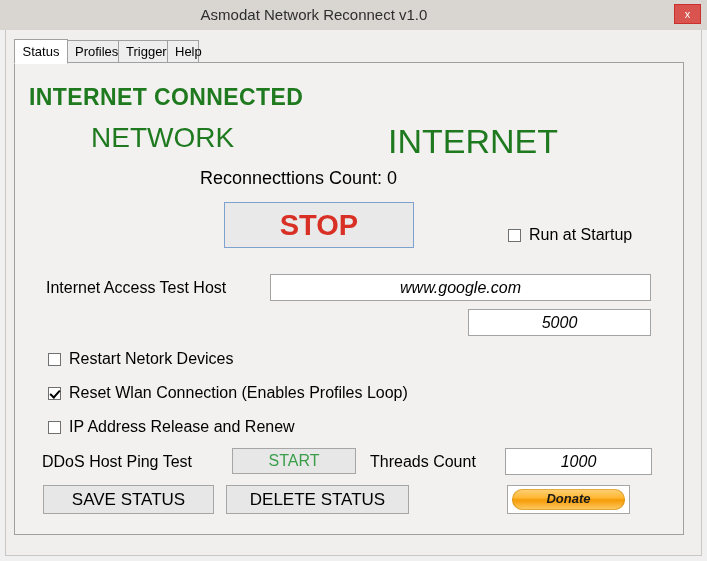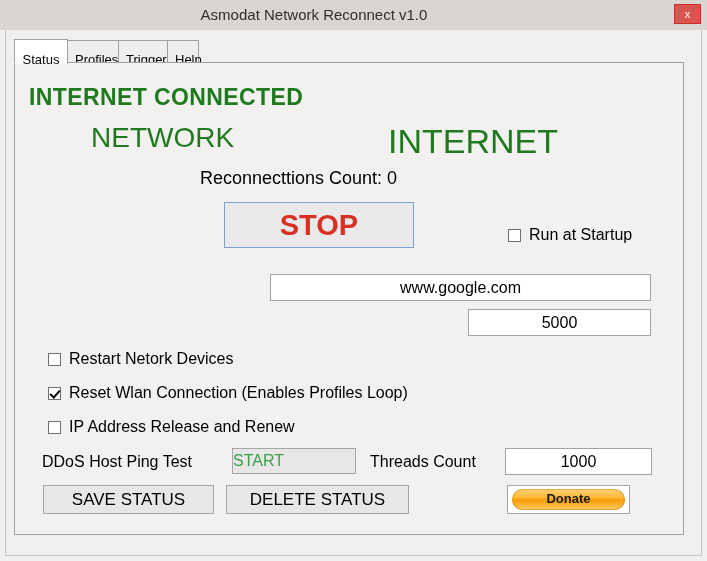--- a/index.html
+++ b/index.html
@@ -80,21 +80,21 @@
     left: 14px;
     top: 40px;
     height: 23px;
     width: 670px;
   }
   .tab {
     position: absolute;
     top: 0;
     height: 23px;
     line-height: 21px;
-    padding: 8px 7px;
+    padding: 0 7px;
     box-sizing: border-box;
     font-size: 13px;
     color: #000000;
     background: #eeeeee;
     border: 1px solid #a0a0a0;
     border-bottom: none;
     cursor: default;
     white-space: nowrap;
     text-align: center;
   }
@@ -227,40 +227,42 @@
     position: absolute;
     background: #ffffff;
     border: 1px solid #a3a3a3;
     box-sizing: border-box;
     font-size: 16px;
     color: #000000;
     text-align: center;
     font-family: "Liberation Sans", sans-serif;
     outline: none;
     padding: 0;
+    font-style: italic;
   }
 
   #label-host   { left: 46px; top: 279px; }
   #input-host   { left: 270px; top: 274px; width: 381px; height: 27px; }
   #label-ping   { left: 46px; top: 313px; }
   #input-ping   { left: 468px; top: 309px; width: 183px; height: 27px; }
 
   
   #label-ddos   { left: 42px; top: 453px; }
   #start-button {
     position: absolute;
     left: 232px;
     top: 448px;
     width: 124px;
     height: 26px;
     background: #e7e7e7;
     border: 1px solid #a6a6a6;
     box-sizing: border-box;
     color: #3a9e4a;
     font-size: 16px;
+    text-align: center;
     line-height: 24px;
     cursor: pointer;
     font-family: "Liberation Sans", sans-serif;
   }
   #label-threads { left: 370px; top: 453px; }
   #input-threads { left: 505px; top: 448px; width: 147px; height: 27px; }
 
   
   .btn {
     position: absolute;
@@ -300,20 +302,21 @@
   }
   #donate-label {
     position: absolute;
     left: 0; top: 0;
     width: 113px;
     height: 21px;
     line-height: 20px;
     text-align: center;
     font-size: 13px;
     font-weight: bold;
+    font-style: italic;
     color: #1a1a1a;
     font-family: "Liberation Sans", sans-serif;
   }
 </style>
 </head>
 <body>
 
 <div id="window">
 
   <div id="titlebar">
@@ -337,20 +340,21 @@
   <div id="status-internet">INTERNET</div>
   <div id="reconnect-count">Reconnecttions Count:  0</div>
 
   <div id="stop-button">STOP</div>
 
   <div class="cbrow" id="cb-startup">
     <span class="cbbox"></span>
     <span class="cblabel">Run at Startup</span>
   </div>
 
+  <div class="flabel" id="label-host">Internet Access Test Host</div>
   <input class="finput" id="input-host" type="text" value="www.google.com" style="">
 
   <input class="finput" id="input-ping" type="text" value="5000" style="">
 
   <div class="cbrow" id="cb-restart">
     <span class="cbbox"></span>
     <span class="cblabel">Restart Netork Devices</span>
   </div>
 
   <div class="cbrow" id="cb-ip">

